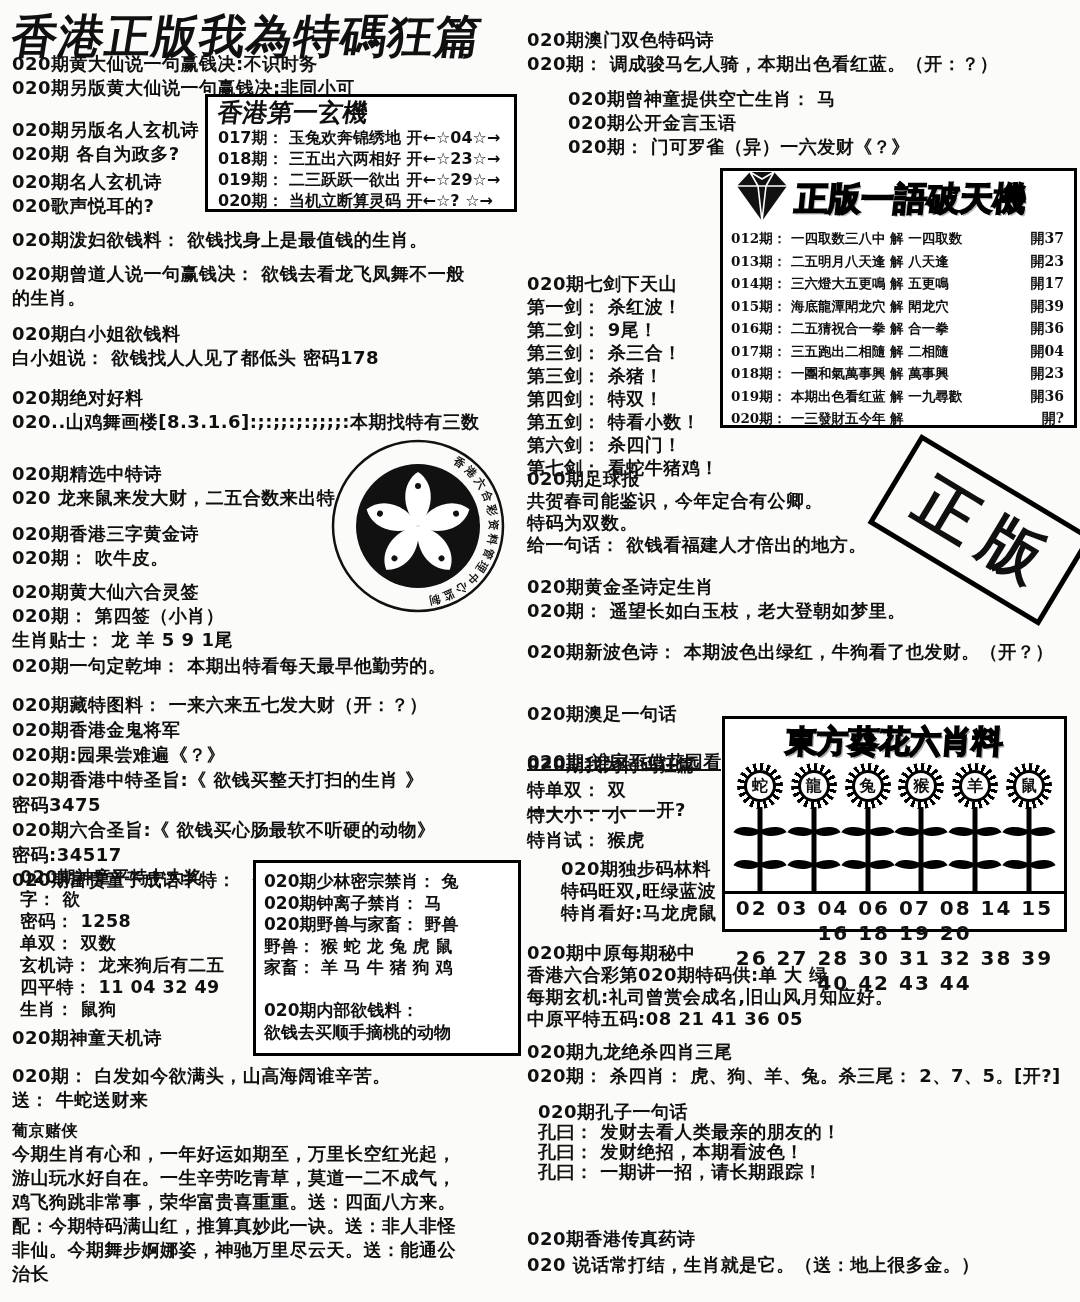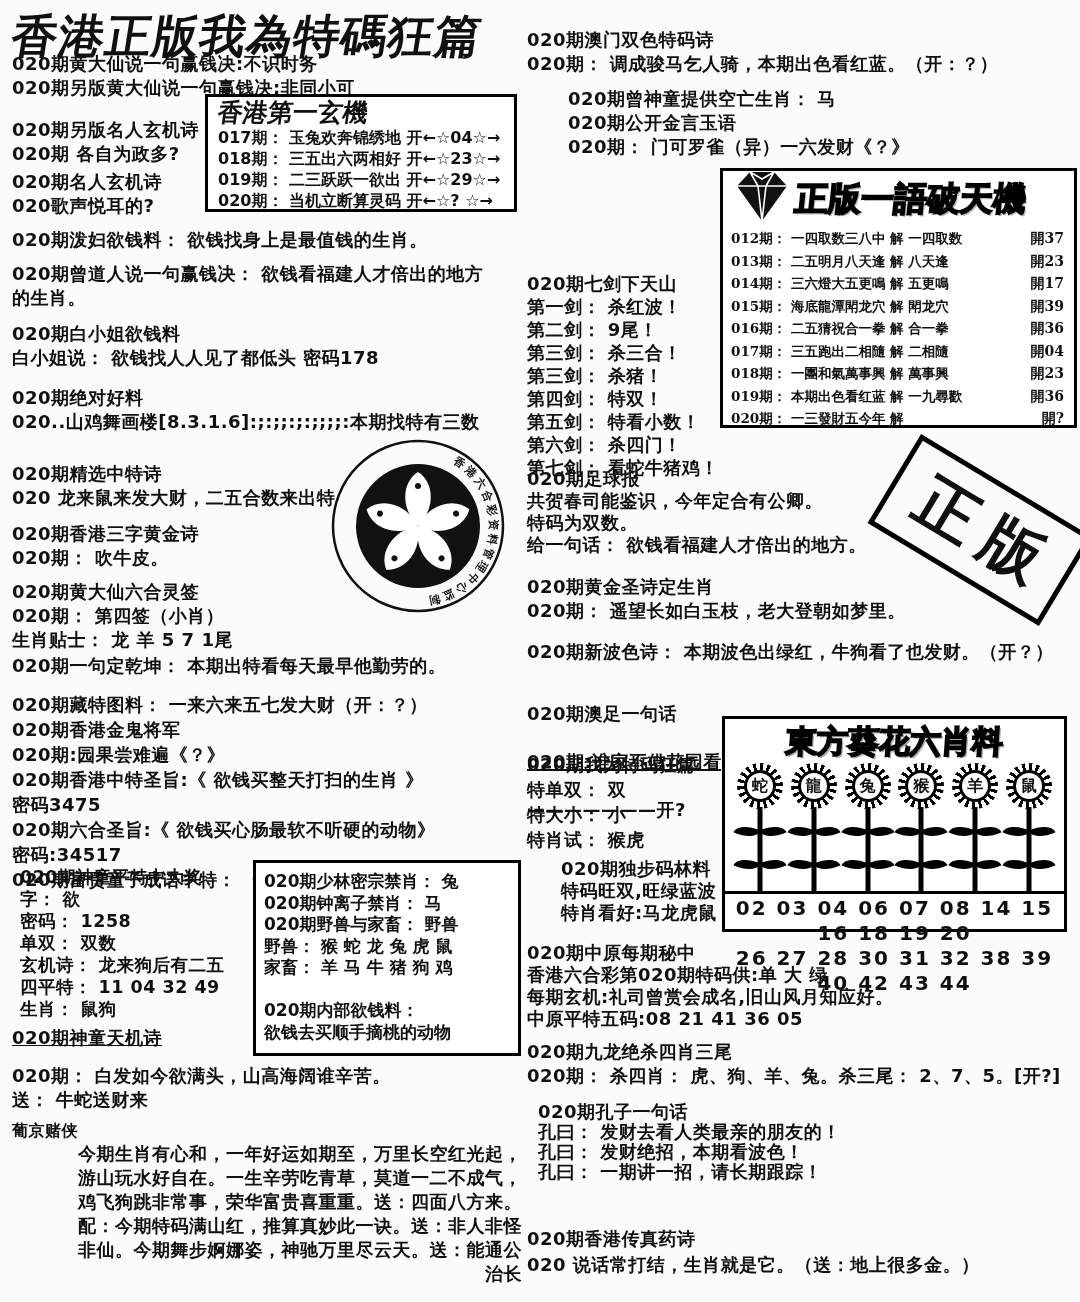--- a/index.html
+++ b/index.html
@@ -114,33 +114,33 @@
 
   <div class="xuanji-box">
     <div class="xuanji-title">香港第一玄機</div>
     <div class="xuanji-row">017期： 玉兔欢奔锦绣地 开←☆04☆→</div>
     <div class="xuanji-row">018期： 三五出六两相好 开←☆23☆→</div>
     <div class="xuanji-row">019期： 二三跃跃一欲出 开←☆29☆→</div>
     <div class="xuanji-row">020期： 当机立断算灵码 开←☆? ☆→</div>
   </div>
 
   <div class="blk" style="left:12px; top:228px; width:505px;">020期泼妇欲钱料： 欲钱找身上是最值钱的生肖。</div>
-  <div class="blk" style="left:12px; top:262px; width:505px;">020期曾道人说一句赢钱决： 欲钱看福建人才倍出的地方
+  <div class="blk" style="left:12px; top:262px; width:505px;">020期曾道人说一句赢钱决： 欲钱去看龙飞凤舞不一般
 的生肖。</div>
   <div class="blk" style="left:12px; top:322px; width:505px;">020期白小姐欲钱料
 白小姐说： 欲钱找人人见了都低头  密码178</div>
   <div class="blk" style="left:12px; top:386px; width:505px;">020期绝对好料
 020..山鸡舞画楼[8.3.1.6]:;:;;:;:;;;;:本期找特有三数</div>
   <div class="blk" style="left:12px; top:462px; width:505px;">020期精选中特诗
 020 龙来鼠来发大财，二五合数来出特</div>
   <div class="blk" style="left:12px; top:522px; width:505px;">020期香港三字黄金诗
 020期： 吹牛皮。</div>
   <div class="blk" style="left:12px; top:580px; width:505px;">020期黄大仙六合灵签
 020期： 第四签（小肖）
-生肖贴士： 龙 羊 5 7 1尾</div>
+生肖贴士： 龙 羊 5 9 1尾</div>
   <div class="blk" style="left:12px; top:654px; width:505px;">020期一句定乾坤： 本期出特看每天最早他勤劳的。</div>
   <div class="blk" style="left:12px; top:692px; width:505px; line-height:25px;">020期藏特图料： 一来六来五七发大财（开：？）
 020期香港金鬼将军
 020期:园果尝难遍《？》
 020期香港中特圣旨:《 欲钱买整天打扫的生肖 》
 密码3475
 020期六合圣旨:《 欲钱买心肠最软不听硬的动物》
 密码:34517
 020期富贵童子成语中特： 《噤若寒蝉》</div>
   <div class="blk" style="left:20px; top:866px; width:240px; font-size:17.5px; line-height:22px;">020期神童平特中大奖
@@ -153,26 +153,26 @@
 
   <div class="shaolin-box">020期少林密宗禁肖： 兔
 020期钟离子禁肖： 马
 020期野兽与家畜： 野兽
 野兽： 猴 蛇 龙 兔 虎 鼠
 家畜： 羊 马 牛 猪 狗 鸡
 
 020期内部欲钱料：
 欲钱去买顺手摘桃的动物</div>
 
-  <div class="blk" style="left:12px; top:1026px; width:300px;text-decoration:underline;">020期神童天机诗</div>
+  <div class="blk" style="left:12px; top:1026px; width:300px;">020期神童天机诗</div>
   <div class="blk" style="left:12px; top:1064px; width:505px; line-height:24px;">020期： 白发如今欲满头，山高海阔谁辛苦。
 送： 牛蛇送财来</div>
 
   <div class="blk" style="left:12px; top:1120px; width:200px; font-size:16px;">葡京赌侠</div>
-  <div class="blk" style="left:12px; top:1142px; width:510px; line-height:24px;text-align:right;">今期生肖有心和，一年好运如期至，万里长空红光起，
+  <div class="blk" style="left:12px; top:1142px; width:510px; line-height:24px;">今期生肖有心和，一年好运如期至，万里长空红光起，
 游山玩水好自在。一生辛劳吃青草，莫道一二不成气，
 鸡飞狗跳非常事，荣华富贵喜重重。送：四面八方来。
 配：今期特码满山红，推算真妙此一诀。送：非人非怪
 非仙。今期舞步婀娜姿，神驰万里尽云天。送：能通公
 治长</div>
 
   <div class="seal-wrap">
     <svg width="176" height="176" viewBox="0 0 176 176">
       <defs>
         <path id="ringPath" d="M88,16 a72,72 0 1,1 -0.01,0 z"></path>

